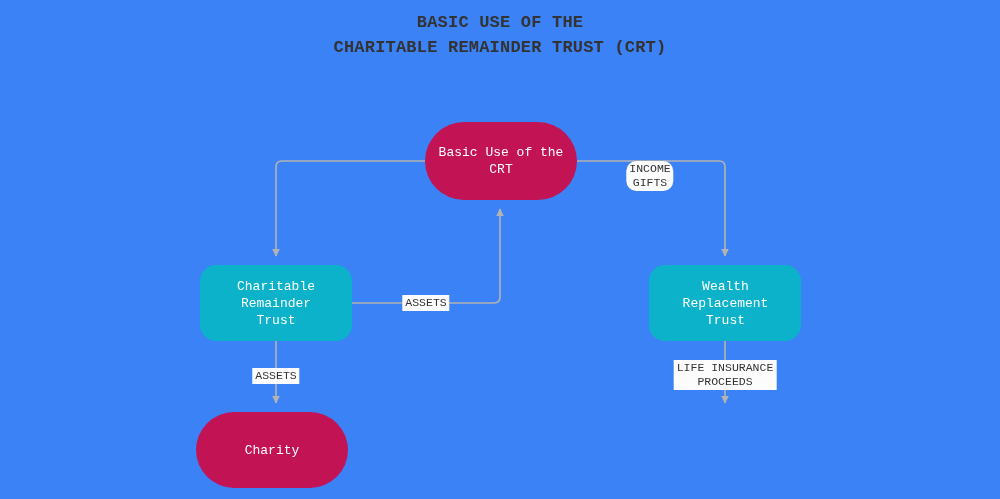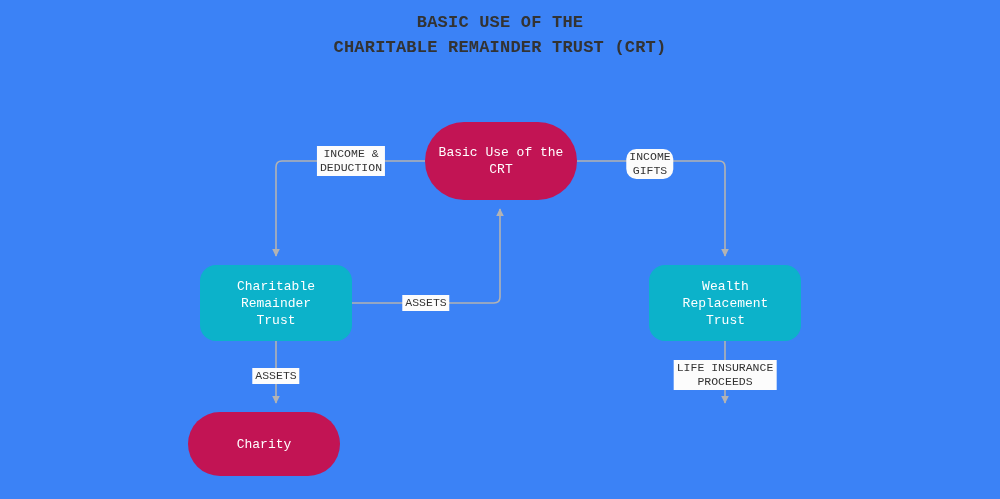--- a/index.html
+++ b/index.html
@@ -102,29 +102,27 @@
   <div class="node node-teal shape-rounded" style="left:200px; top:265px; width:152px; height:76px;">
     <span>Charitable Remainder
 Trust</span>
   </div>
 
   <div class="node node-teal shape-rounded" style="left:649px; top:265px; width:152px; height:76px;padding-left:11px;">
     <span>Wealth
 Replacement Trust</span>
   </div>
 
-  <div class="node node-crimson shape-stadium" style="left:188px; top:412px; width:152px; height:64px;">
+  <div class="node node-crimson shape-stadium" style="left:196px; top:412px; width:152px; height:76px;">
     <span>Charity</span>
   </div>
 
 
-  <div class="edge-label" style="left:351px; top:161px;">INCOME &amp;
-DEDUCTION</div>
 
-  <div class="edge-label" style="left:650px; top:164px;border-radius:10px;">INCOME
+  <div class="edge-label" style="left:650px; top:176px;border-radius:10px;">INCOME
 GIFTS</div>
 
   <div class="edge-label" style="left:426px; top:303px;">ASSETS</div>
 
   <div class="edge-label" style="left:276px; top:376px;">ASSETS</div>
 
   <div class="edge-label" style="left:725px; top:375px;">LIFE INSURANCE
 PROCEEDS</div>
 
 </div>

